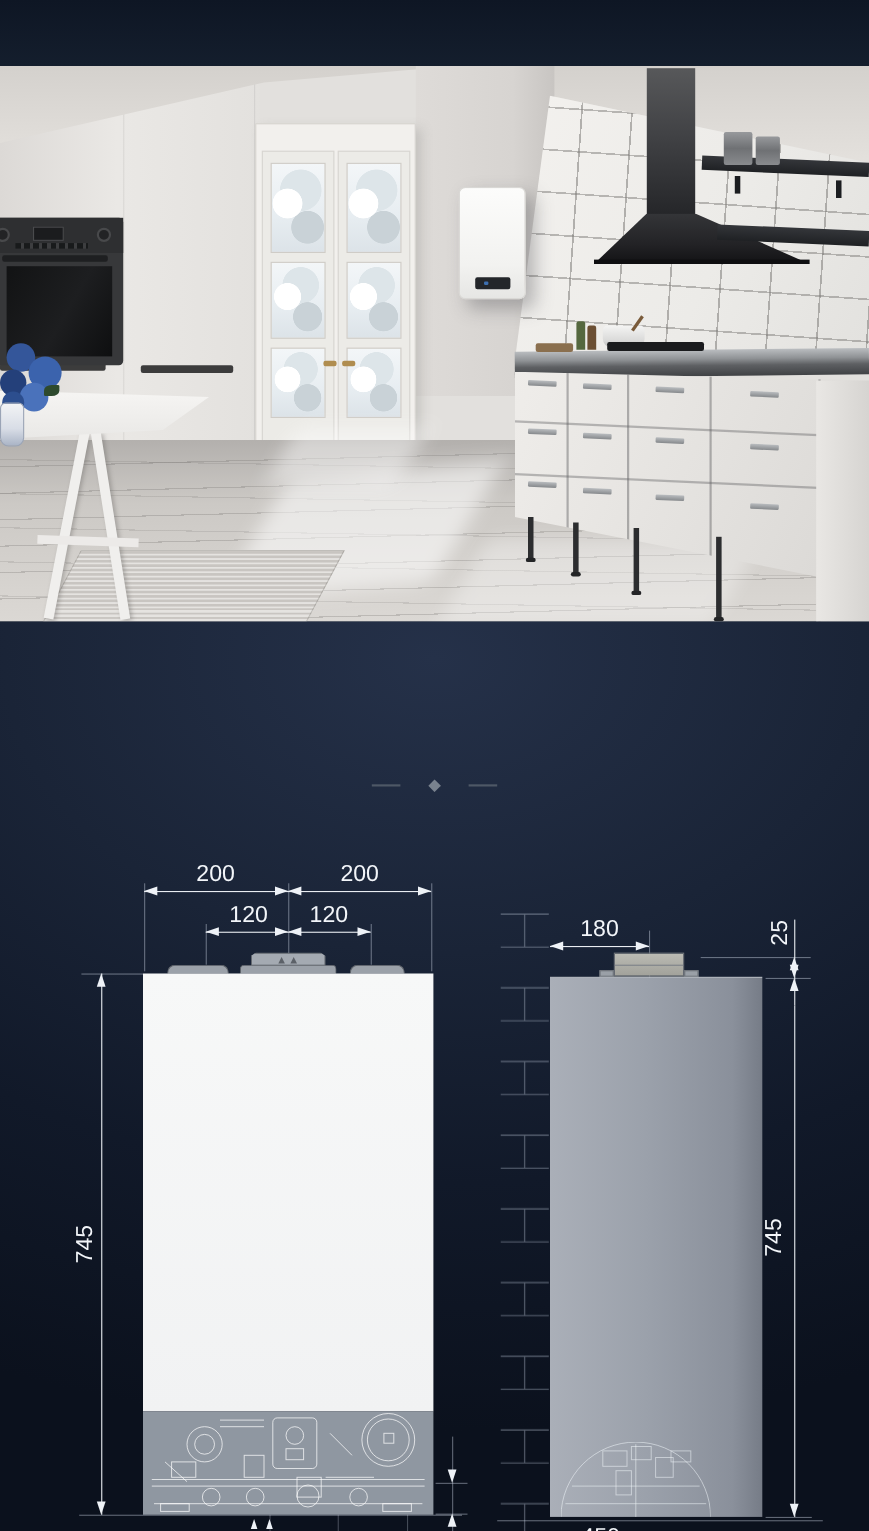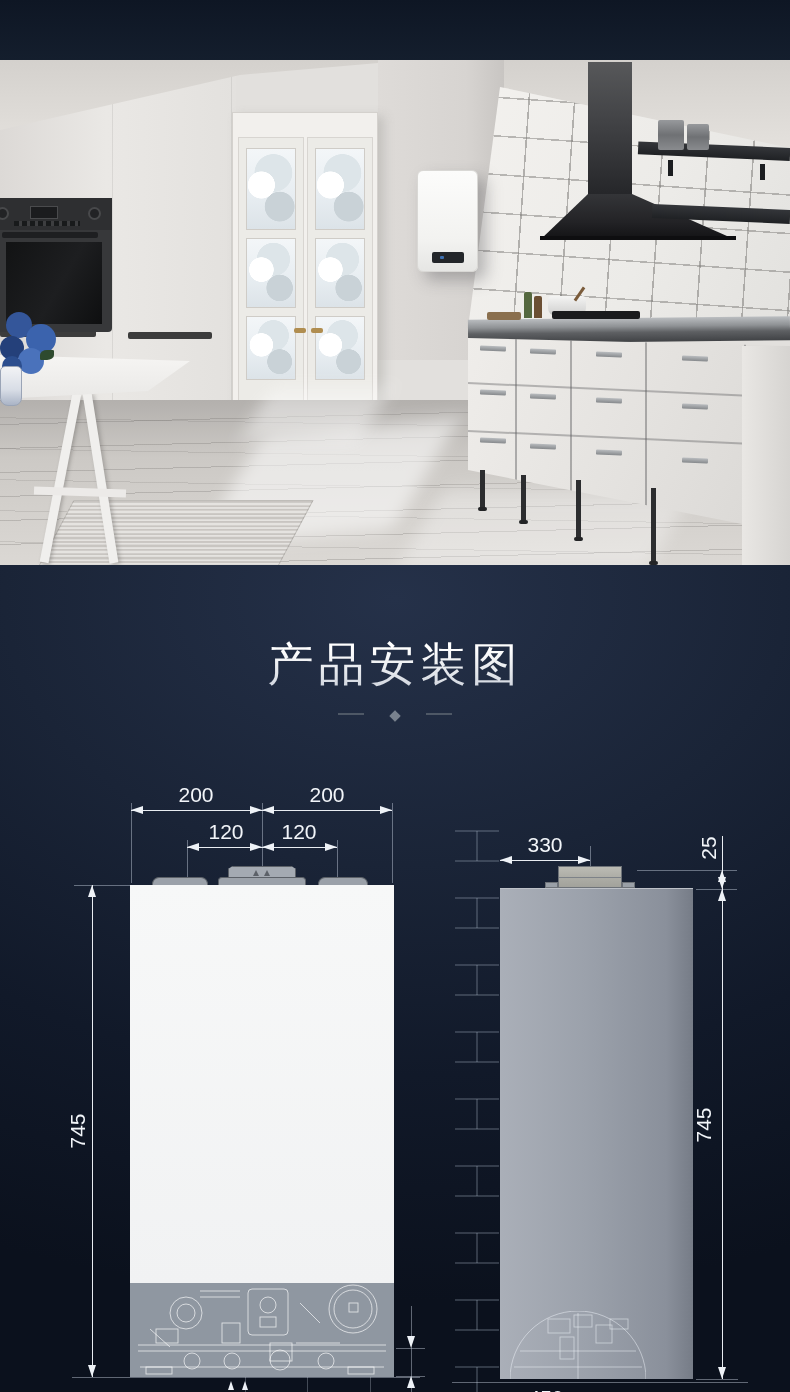--- a/index.html
+++ b/index.html
@@ -318,21 +318,20 @@
     <div class="leg" style="left:576px;top:420px;height:58px;"></div>
     <div class="leg" style="left:651px;top:428px;height:76px;"></div>
     <div class="foot" style="left:478px;top:447px;"></div>
     <div class="foot" style="left:519px;top:460px;"></div>
     <div class="foot" style="left:574px;top:477px;"></div>
     <div class="foot" style="left:649px;top:501px;"></div>
   </div>
 
   <div class="section">
 
-    <div class="sec-title">产品安装图</div>
     <div class="divider-line dl"></div>
     <div class="divider-diamond">◆</div>
     <div class="divider-line dr"></div>
 
     <div class="ext-v" style="left:131px;top:238px;height:80px;"></div>
     <div class="ext-v" style="left:187px;top:275px;height:37px;"></div>
     <div class="ext-v" style="left:262px;top:238px;height:65px;"></div>
     <div class="ext-v" style="left:337px;top:275px;height:37px;"></div>
     <div class="ext-v" style="left:392px;top:238px;height:80px;"></div>
 
@@ -412,21 +411,21 @@
           <path d="M0,1 H44 M0,31 H44 M22,1 V31" stroke="rgba(168,178,193,.5)" stroke-width="1" fill="none"></path>
         </pattern>
       </defs>
       <rect x="0" y="0" width="44" height="562" fill="url(#brick)"></rect>
     </svg>
 
     <div class="ext-v" style="left:590px;top:281px;height:62px;"></div>
     <div class="dim-h" style="left:500px;top:295px;width:90px;"></div>
     <div class="tri-l" style="left:500px;top:291px;"></div>
     <div class="tri-r" style="left:578px;top:291px;"></div>
-    <div class="dim-label c" style="left:545px;top:268px;">330</div>
+    <div class="dim-label c" style="left:545px;top:268px;">180</div>
 
     <div class="sv-collar"></div>
     <div class="sv-collar-line"></div>
     <div class="sv-shoulder" style="left:545px;"></div>
     <div class="sv-shoulder" style="left:622px;"></div>
     <div class="sv-body"></div>
     <svg style="left:510px;top:746px;" width="136" height="68" viewBox="0 0 136 68">
       <g fill="none" stroke="rgba(240,245,250,.55)" stroke-width="0.9">
         <path d="M0,68 A68,68 0 0 1 136,68"></path>
         <path d="M10,40 H126 M4,56 H132 M68,2 V68"></path>

